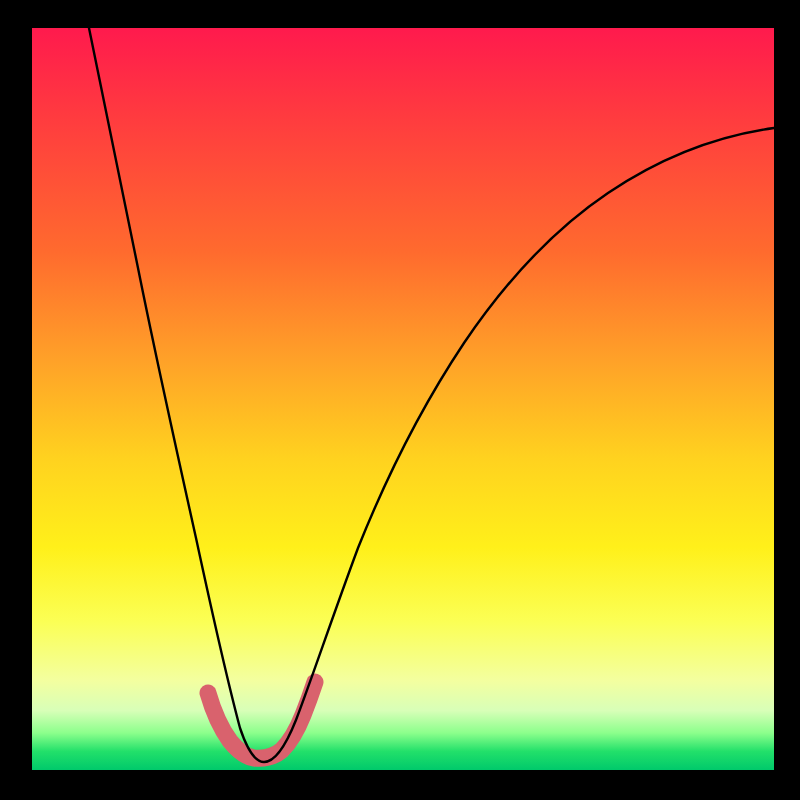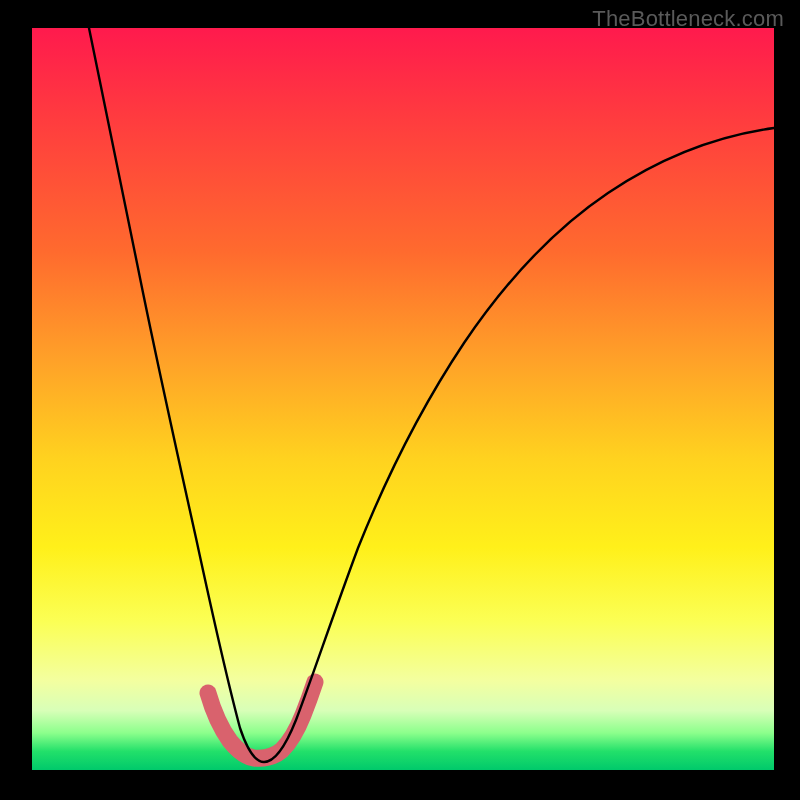--- a/index.html
+++ b/index.html
@@ -59,21 +59,20 @@
     width: 742px;
     height: 742px;
     overflow: visible;
   }
 </style>
 </head>
 <body>
 
 <div class="frame">
 
-  <div class="watermark">TheBottleneck.com</div>
 
   <div class="plot">
     <svg class="curves" viewBox="0 0 742 742" preserveAspectRatio="none">
 
       <path fill="none" stroke="#d9626d" stroke-width="17" stroke-linecap="round" stroke-linejoin="round" d="M 176 665
                C 182 686, 190 702, 198 713
                C 206 723, 214 729, 222 730
                C 232 731, 242 729, 250 722
                C 258 714, 265 702, 271 687
                C 275 677, 279 666, 283 654"></path>

